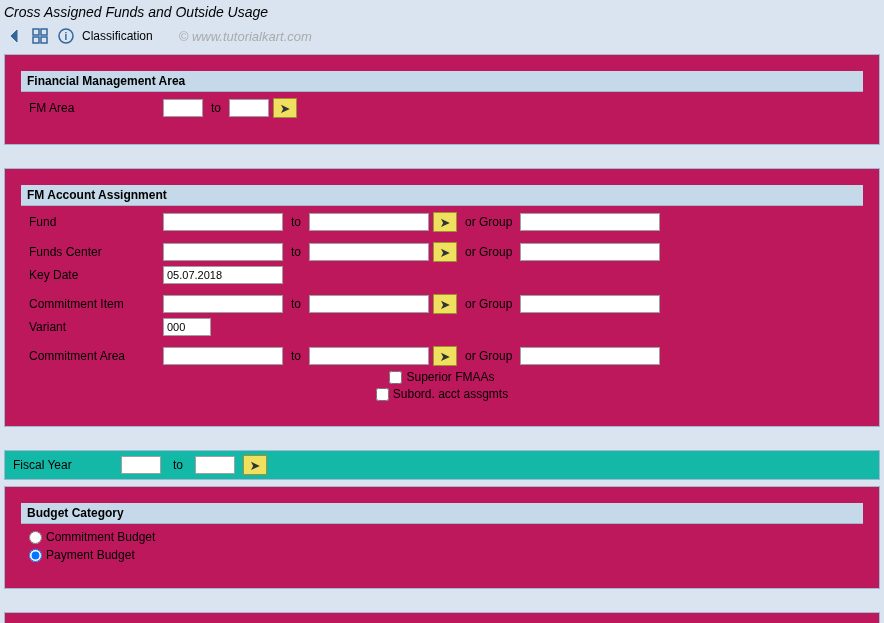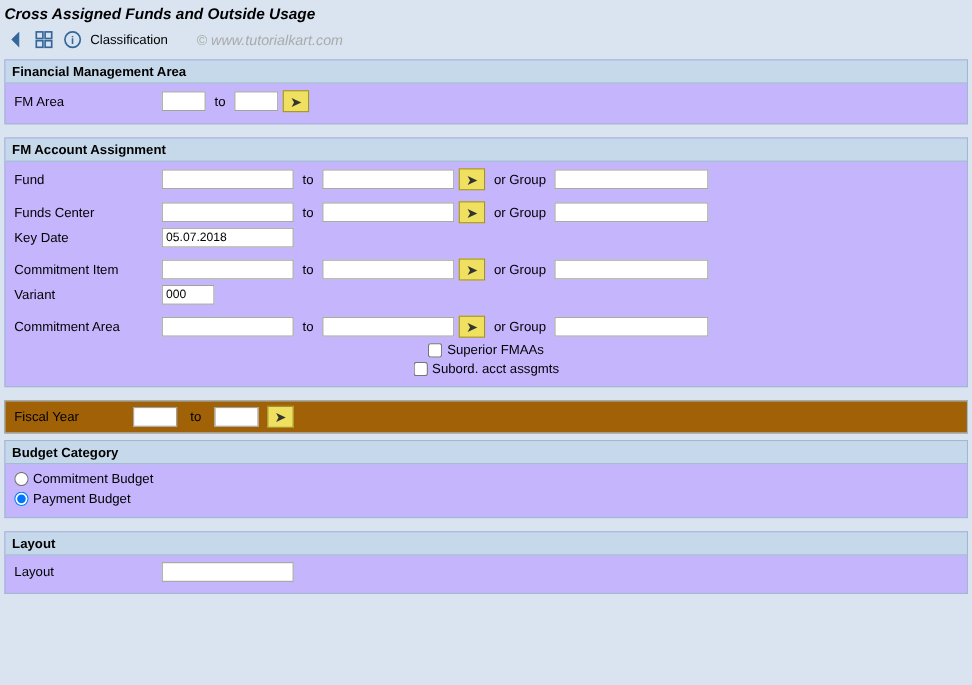--- a/index.html
+++ b/index.html
@@ -10,21 +10,21 @@
       color: #000;
     }
     .page-container {
       width: 884px;
       min-height: 623px;
       background: #d9e4f0;
       padding: 4px;
     }
     .page-title {
       font-size: 14px;
-      font-weight: bold;
+      font-weight: normal;
       font-style: italic;
       margin-bottom: 6px;
       color: #000;
     }
     .toolbar {
       display: flex;
       align-items: center;
       gap: 6px;
       margin-bottom: 8px;
     }
@@ -41,23 +41,23 @@
       color: #000;
     }
     .watermark {
       color: #aaa;
       font-size: 13px;
       margin-left: 20px;
       font-style: italic;
     }
     .section {
       border: 1px solid #a0b8d0;
-      background: #c4b5fd;
-      margin-bottom: 12px;
-      padding: 0;
+      background: #be185d;
+      margin-bottom: 23px;
+      padding: 16px;
     }
     .section-header {
       background: #c5d9ea;
       font-weight: bold;
       font-size: 12px;
       padding: 3px 6px;
       border-bottom: 1px solid #a0b8d0;
       color: #000;
     }
     .section-body {
@@ -248,21 +248,21 @@
       </div>
 
       <div class="checkbox-row">
         <input type="checkbox" id="subordAcct" style="">
         <label for="subordAcct">Subord. acct assgmts</label>
       </div>
 
     </div>
   </div>
 
-  <div style="display:flex; align-items:center; border:1px solid #a0b8d0; background:#a16207; margin-bottom:6px; padding:4px 8px; gap:8px;">
+  <div style="display:flex; align-items:center; border:1px solid #a0b8d0; background:#14b8a6; margin-bottom:6px; padding:4px 8px; gap:8px;">
     <span style="font-size:12px; min-width:100px;">Fiscal Year</span>
     <input class="form-input input-sm" type="text" value="" style="">
     <span class="to-label">to</span>
     <input class="form-input input-sm" type="text" value="" style="">
     <div class="arrow-btn">➤</div>
   </div>
 
   <div class="section">
     <div class="section-header">Budget Category</div>
     <div class="section-body">

